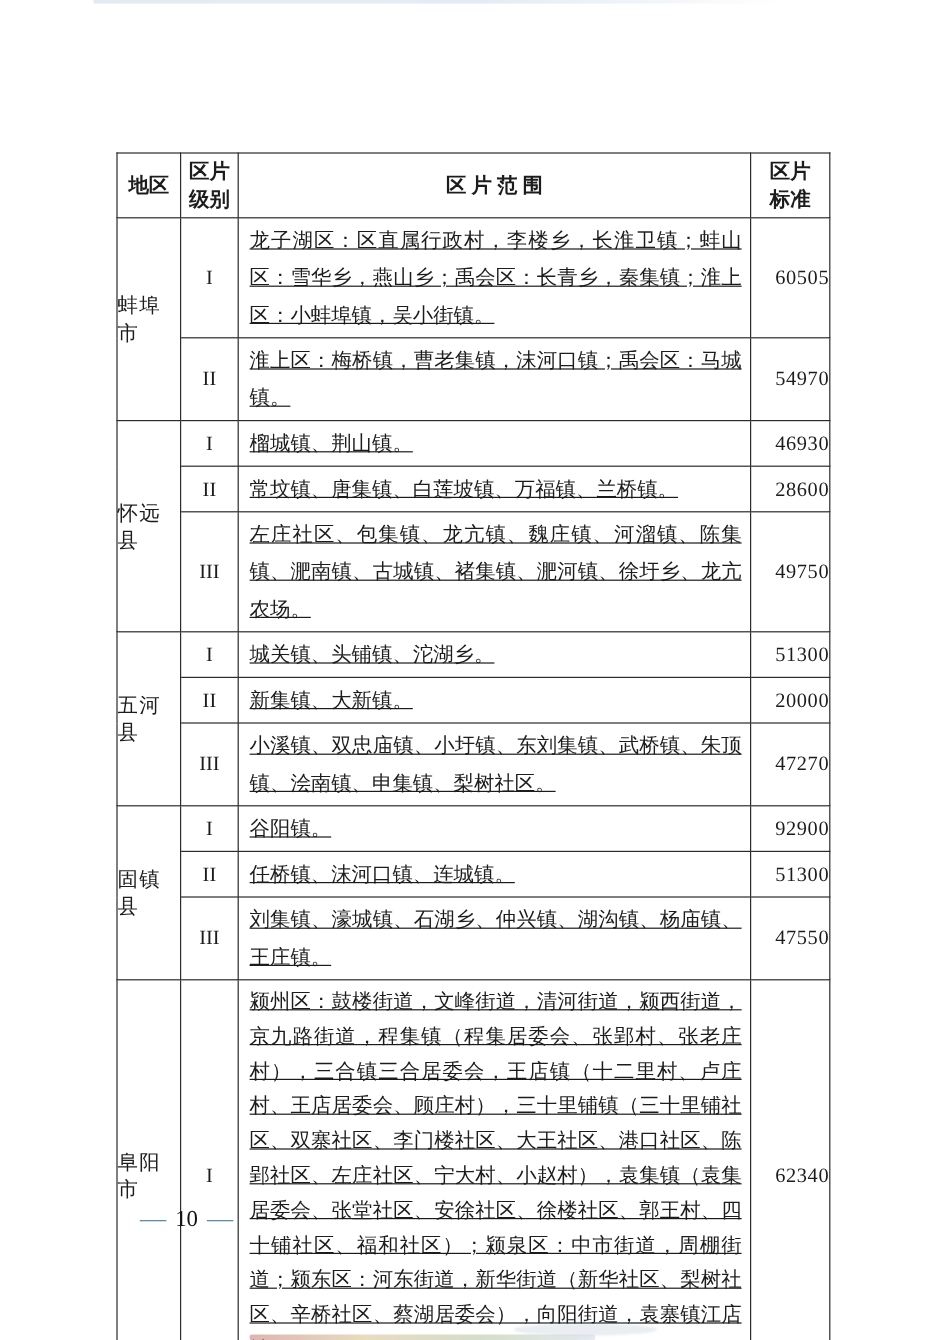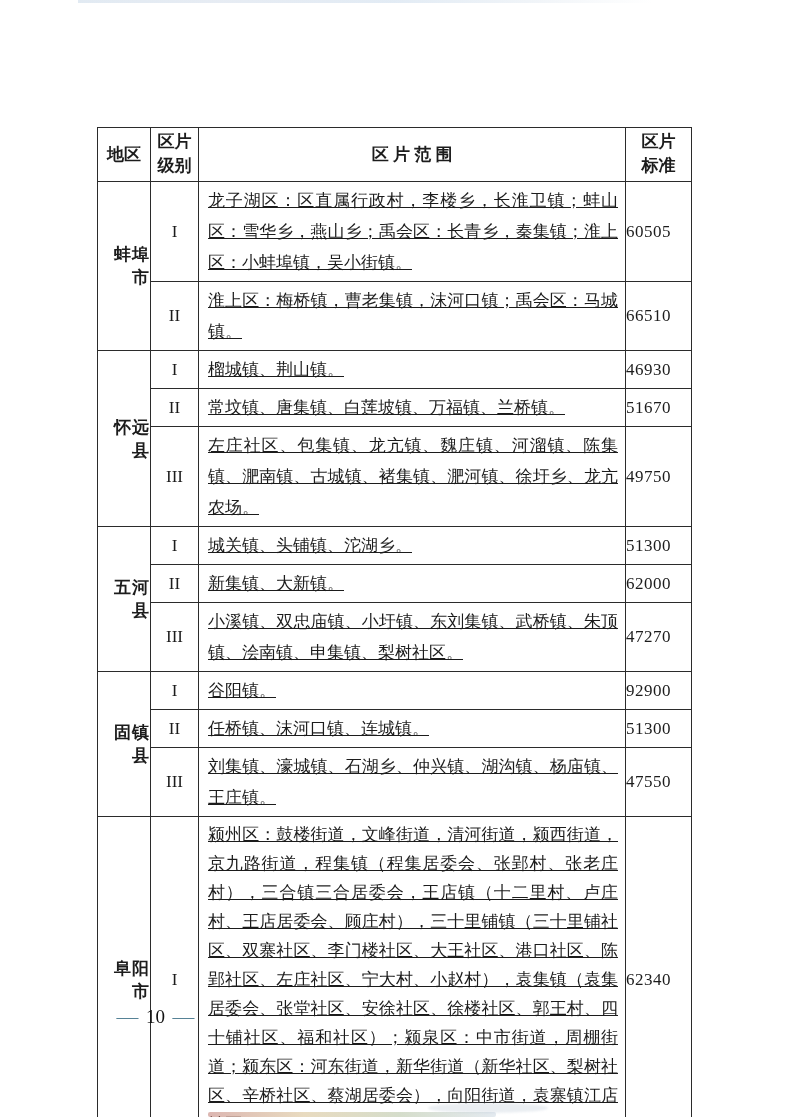--- a/index.html
+++ b/index.html
@@ -48,40 +48,40 @@
     border: 1.5px solid #2b2b2b;
     padding: 0;
     vertical-align: middle;
     font-size: 17px;
   }
   .zone-table th {
     font-weight: bold;
     text-align: center;
     line-height: 24px;
   }
-  .zone-table th .tline { display: block; font-family: Liberation Mono, monospace; }
+  .zone-table th .tline { display: block; }
 
   td.region-cell {
-    text-align: right;
+    text-align: left;
     letter-spacing: 1px;
-    font-weight: bold;
+    font-weight: normal;
   }
   td.level-cell {
     text-align: center;
     font-family: "Liberation Serif", "DejaVu Serif", serif;
   }
   td.scope-cell {
     text-align: justify;
     line-height: 31px;
     padding: 3px 7px 3px 9px;
     text-decoration: underline;
   }
   td.scope-cell.dense { line-height: 29px; }
   td.standard-cell {
-    text-align: left;
+    text-align: right;
     letter-spacing: 0.5px;
   }
 
   .pagenum {
     position: absolute; left: 118px; top: 1004px;
     font-size: 19px; line-height: 26px;
     display: flex; align-items: center; gap: 9px;
     color: #111;
   }
   .pagenum .dash {
@@ -118,50 +118,50 @@
 
     <tr style="height:100px">
       <td class="region-cell" rowspan="2">蚌埠市</td>
       <td class="level-cell">I</td>
       <td class="scope-cell">龙子湖区：区直属行政村，李楼乡，长淮卫镇；蚌山区：雪华乡，燕山乡；禹会区：长青乡，秦集镇；淮上区：小蚌埠镇，吴小街镇。</td>
       <td class="standard-cell">60505</td>
     </tr>
     <tr style="height:30px">
       <td class="level-cell">II</td>
       <td class="scope-cell">淮上区：梅桥镇，曹老集镇，沫河口镇；禹会区：马城镇。</td>
-      <td class="standard-cell">66510</td>
+      <td class="standard-cell">54970</td>
     </tr>
 
     <tr style="height:30px">
       <td class="region-cell" rowspan="3">怀远县</td>
       <td class="level-cell">I</td>
       <td class="scope-cell">榴城镇、荆山镇。</td>
       <td class="standard-cell">46930</td>
     </tr>
     <tr style="height:32px">
       <td class="level-cell">II</td>
       <td class="scope-cell">常坟镇、唐集镇、白莲坡镇、万福镇、兰桥镇。</td>
-      <td class="standard-cell">51670</td>
+      <td class="standard-cell">28600</td>
     </tr>
     <tr style="height:66px">
       <td class="level-cell">III</td>
       <td class="scope-cell">左庄社区、包集镇、龙亢镇、魏庄镇、河溜镇、陈集镇、淝南镇、古城镇、褚集镇、淝河镇、徐圩乡、龙亢农场。</td>
       <td class="standard-cell">49750</td>
     </tr>
 
     <tr style="height:30px">
       <td class="region-cell" rowspan="3">五河县</td>
       <td class="level-cell">I</td>
       <td class="scope-cell">城关镇、头铺镇、沱湖乡。</td>
       <td class="standard-cell">51300</td>
     </tr>
     <tr style="height:32px">
       <td class="level-cell">II</td>
       <td class="scope-cell">新集镇、大新镇。</td>
-      <td class="standard-cell">62000</td>
+      <td class="standard-cell">20000</td>
     </tr>
     <tr style="height:62px">
       <td class="level-cell">III</td>
       <td class="scope-cell">小溪镇、双忠庙镇、小圩镇、东刘集镇、武桥镇、朱顶镇、浍南镇、申集镇、梨树社区。</td>
       <td class="standard-cell">47270</td>
     </tr>
 
     <tr style="height:30px">
       <td class="region-cell" rowspan="3">固镇县</td>
       <td class="level-cell">I</td>

